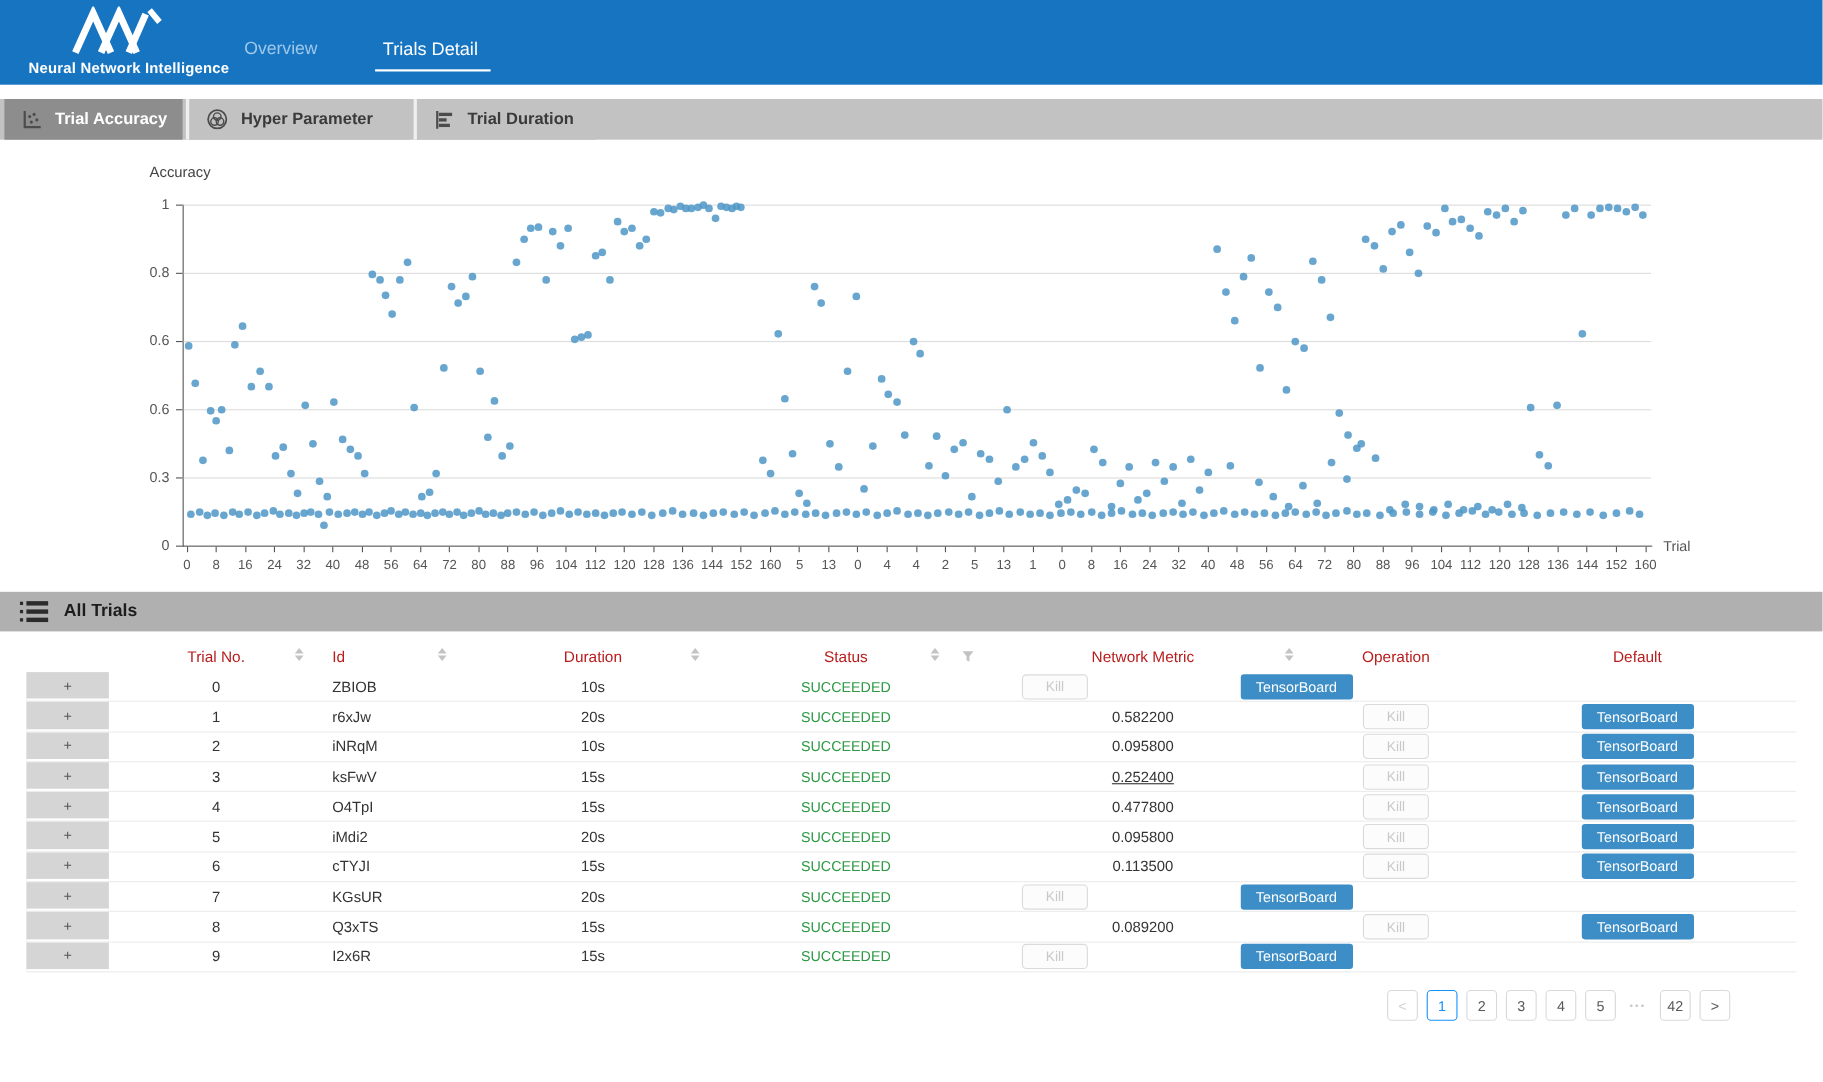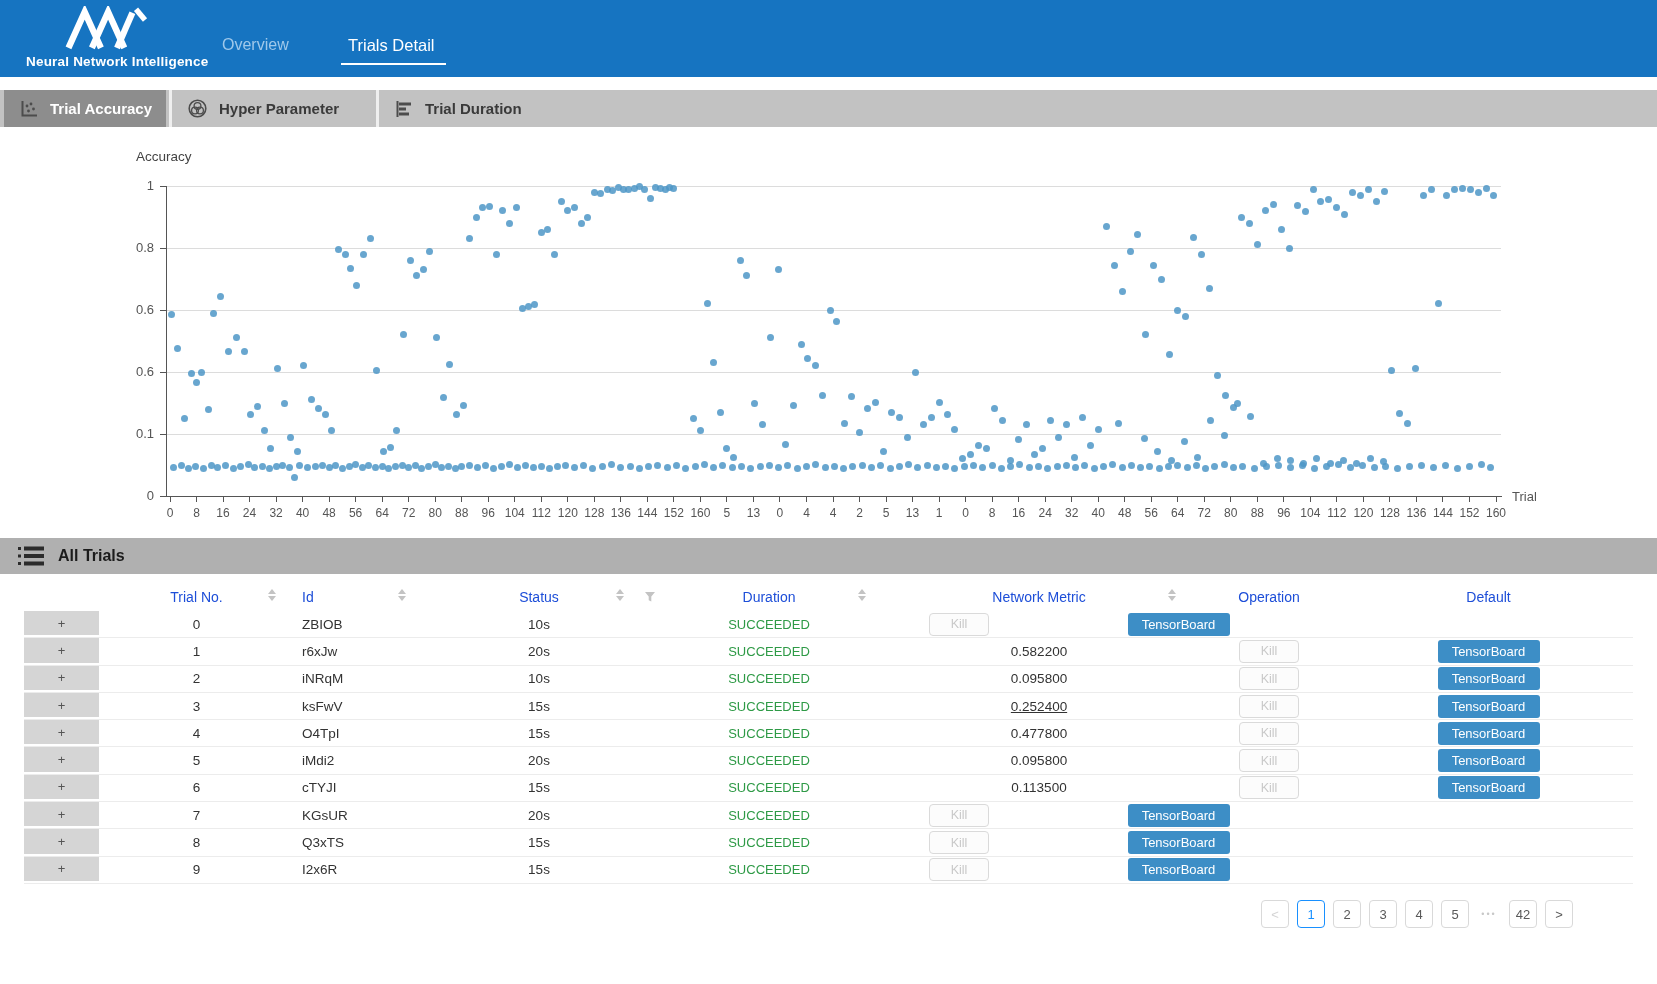--- a/index.html
+++ b/index.html
@@ -38,21 +38,21 @@
   .xtick-label{position:absolute;top:379px;width:40px;text-align:center;font-size:12px;color:#555;}
   .xaxis-name{position:absolute;left:1512px;top:362px;font-size:13px;color:#555;}
   .dot{position:absolute;width:7px;height:7px;border-radius:50%;opacity:.85;}
   
   .alltrials{position:absolute;left:0;top:538px;width:1657px;height:36px;background:#b0b0b0;
     display:flex;align-items:center;}
   .alltrials .ic{margin:0 14px 0 18px;display:flex;}
   .alltrials-title{font-size:16px;font-weight:bold;color:#1c1c1c;}
   
   #thead{position:absolute;left:24px;top:582px;width:1609px;height:29px;display:flex;
-    align-items:center;color:#1d4ed8;font-size:14px;}
+    align-items:center;color:#b91c1c;font-size:14px;}
   .hcell{position:relative;height:29px;display:flex;align-items:center;justify-content:center;
     box-sizing:border-box;}
   .hcell.left{justify-content:flex-start;padding-left:8px;}
   .sorter{position:absolute;right:18px;top:7px;display:flex;flex-direction:column;align-items:center;cursor:pointer;}
   .caret-up{width:0;height:0;border-left:4px solid transparent;border-right:4px solid transparent;
     border-bottom:5px solid #c3c3c3;margin-bottom:2px;}
   .caret-down{width:0;height:0;border-left:4px solid transparent;border-right:4px solid transparent;
     border-top:5px solid #c3c3c3;}
   .funnel{position:absolute;right:-2px;top:8px;cursor:pointer;}
   #tbody{position:absolute;left:24px;top:611px;width:1609px;}
@@ -133,21 +133,21 @@
 <div id="chart">
   <div class="chart-title">Accuracy</div>
   <div class="axis-y"></div>
   <div class="axis-x"></div>
   <div class="xaxis-name">Trial</div>
   <div id="plot-dynamic">
       <div class="ytick-mark" style="top: 369px;"></div>
       <div class="ytick-label" style="top: 361px;">0</div>
       <div class="gridline" style="top: 307px;"></div>
       <div class="ytick-mark" style="top: 307px;"></div>
-      <div class="ytick-label" style="top: 299px;">0.1</div>
+      <div class="ytick-label" style="top: 299px;">0.3</div>
       <div class="gridline" style="top: 245px;"></div>
       <div class="ytick-mark" style="top: 245px;"></div>
       <div class="ytick-label" style="top: 237px;">0.6</div>
       <div class="gridline" style="top: 183px;"></div>
       <div class="ytick-mark" style="top: 183px;"></div>
       <div class="ytick-label" style="top: 175px;">0.6</div>
       <div class="gridline" style="top: 121px;"></div>
       <div class="ytick-mark" style="top: 121px;"></div>
       <div class="ytick-label" style="top: 113px;">0.8</div>
       <div class="gridline" style="top: 59px;"></div>
@@ -636,36 +636,36 @@
       </span>
     </div>
     <div class="hcell left" style="width: 130px;">
       <span>Id</span>
       <span class="sorter">
         <span class="caret-up"></span>
         <span class="caret-down"></span>
       </span>
     </div>
     <div class="hcell" style="width: 230px;">
+      <span>Duration</span>
+      <span class="sorter">
+        <span class="caret-up"></span>
+        <span class="caret-down"></span>
+      </span>
+    </div>
+    <div class="hcell" style="width: 230px;">
       <span>Status</span>
       <span class="sorter" style="right: 30px;">
         <span class="caret-up"></span>
         <span class="caret-down"></span>
       </span>
       <span class="funnel"><svg width="12" height="12" viewBox="0 0 12 12">
           <path d="M1,1 H11 L7.3,5.6 V10.6 L4.7,9.2 V5.6 Z" fill="#c3c3c3"></path>
         </svg></span>
     </div>
-    <div class="hcell" style="width: 230px;">
-      <span>Duration</span>
-      <span class="sorter">
-        <span class="caret-up"></span>
-        <span class="caret-down"></span>
-      </span>
-    </div>
     <div class="hcell" style="width: 310px;">
       <span>Network Metric</span>
       <span class="sorter">
         <span class="caret-up"></span>
         <span class="caret-down"></span>
       </span>
     </div>
     <div class="hcell" style="width: 150px;">
       <span>Operation</span>
     </div>
@@ -783,20 +783,21 @@
       <div class="tcell" style="width: 289px;">
         <div class="tb-btn">TensorBoard</div>
       </div>
     </div>
     <div class="trow">
       <div class="tcell expander" style="width: 75px;">+</div>
       <div class="tcell" style="width: 195px;">8</div>
       <div class="tcell left" style="width: 130px;">Q3xTS</div>
       <div class="tcell" style="width: 230px;">15s</div>
       <div class="tcell status-ok" style="width: 230px; color: rgb(46, 154, 70);">SUCCEEDED</div>
+      <div class="tcell" style="width: 310px;">0.089200</div>
       <div class="tcell" style="width: 150px;">
         <div class="kill-btn">Kill</div>
       </div>
       <div class="tcell" style="width: 289px;">
         <div class="tb-btn">TensorBoard</div>
       </div>
     </div>
     <div class="trow">
       <div class="tcell expander" style="width: 75px;">+</div>
       <div class="tcell" style="width: 195px;">9</div>

